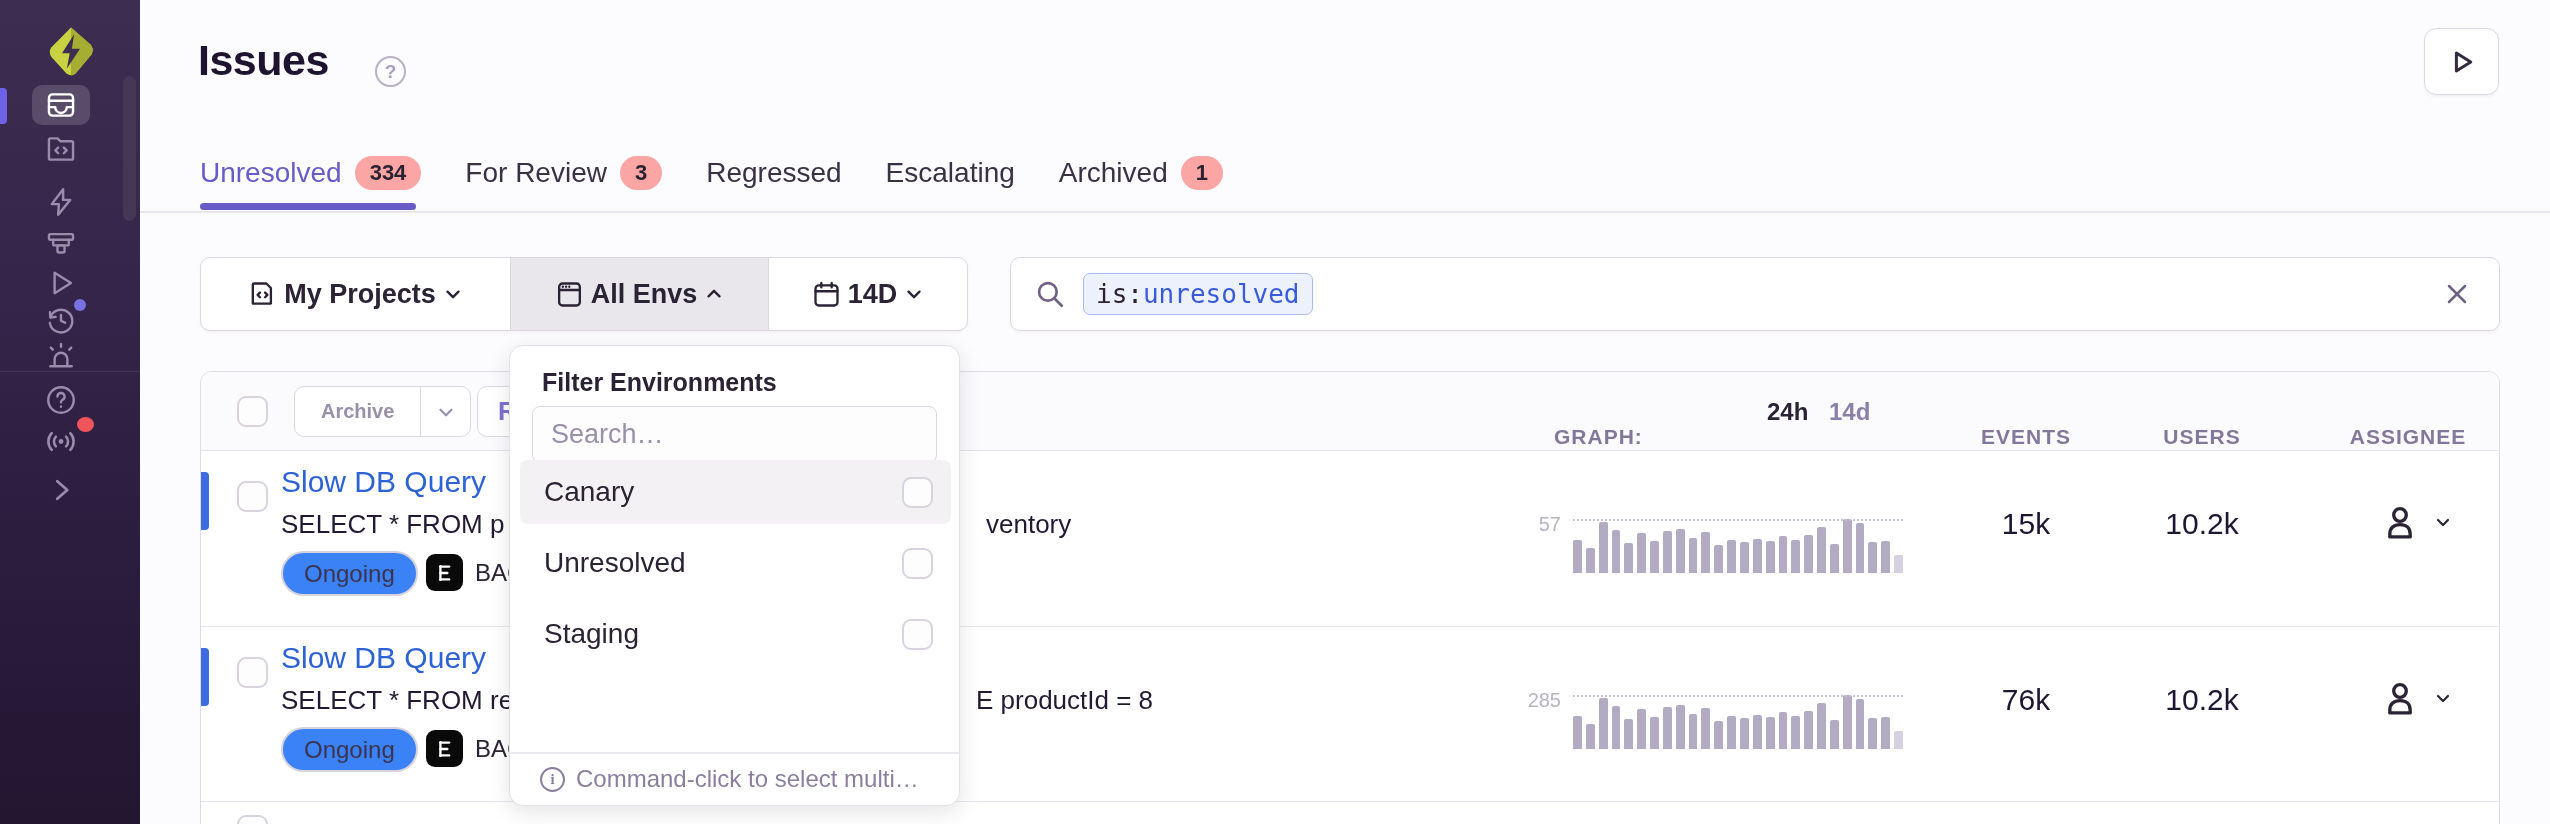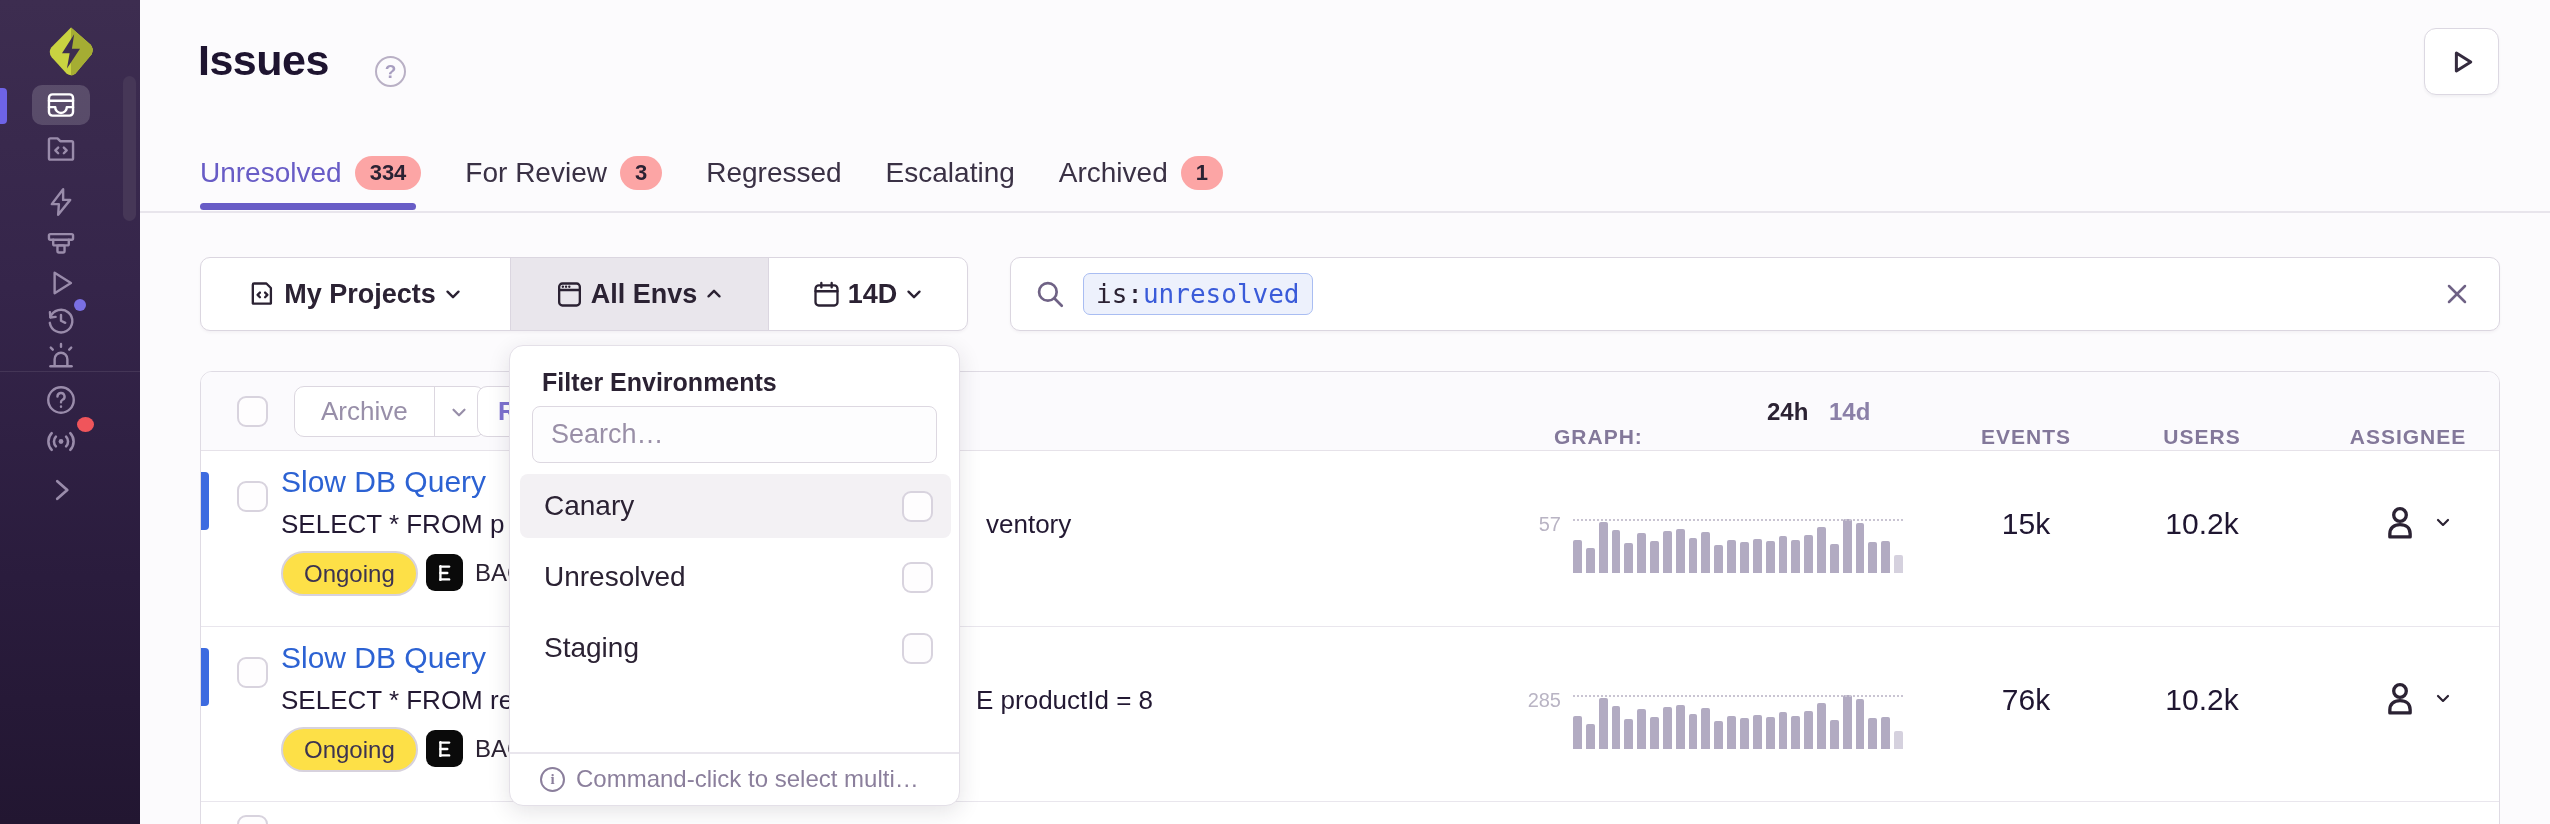--- a/index.html
+++ b/index.html
@@ -59,58 +59,58 @@
 
   
   .table { position: absolute; left: 200px; top: 371px; width: 2300px; height: 600px; background: #fff;
     border: 1.5px solid #dfdbe4; border-radius: 12px 12px 0 0; }
   .thead { position: absolute; left: 0; top: 0; width: 100%; height: 79px; background: #fbfafd;
     border-bottom: 1.5px solid #e6e2e9; border-radius: 11px 11px 0 0; }
   .cbx { width: 31px; height: 31px; border: 2px solid #d8d3de; border-radius: 9px; background: #fefdfe; }
   .thead .cbx { position: absolute; left: 36px; top: 24px; }
   .bulk-split { position: absolute; left: 93px; top: 14px; height: 51px; display: flex; background: #fff;
     border: 1.5px solid #dcd7e0; border-radius: 10px; overflow: hidden; }
-  .bulk-split .lbl { padding: 0 26px; display: flex; align-items: center; font-size: 26px; font-weight: 400; color: #988fa9; }
+  .bulk-split .lbl { padding: 0 26px; display: flex; align-items: center; font-size: 20px; font-weight: 700; color: #988fa9; }
   .bulk-split .arrow { width: 50px; display: flex; align-items: center; justify-content: center; border-left: 1.5px solid #dcd7e0; }
   .bulk-re { position: absolute; left: 276px; top: 14px; width: 150px; height: 51px; background: #fff; border: 1.5px solid #dcd7e0;
     border-radius: 10px; display: flex; align-items: center; padding-left: 20px; font-size: 26px; font-weight: 700; color: #7c70cf; }
   .colhead { position: absolute; top: 28px; font-size: 21px; font-weight: 700; letter-spacing: 1px; color: #83789a; margin-top: 25px; }
   .range { position: absolute; top: 26px; font-size: 24px; font-weight: 700; }
   .r24 { left: 1566px; color: #2b2233; } .r14 { left: 1628px; color: #8b80a8; }
 
   .issue-row { position: absolute; left: 0; width: 100%; height: 175px; background: #fff; }
   .issue-row.r2 { border-top: 1.5px solid #e9e6ed; }
   .unread-bar { position: absolute; left: 0; top: 21px; width: 8px; height: 58px; background: #3d6be0; border-radius: 0 4px 4px 0; }
   .issue-row .cbx { position: absolute; left: 36px; top: 30px; }
   .issue-title { position: absolute; left: 80px; top: 14px; font-size: 30px; font-weight: 500; color: #2c62d3; }
   .issue-msg { position: absolute; left: 80px; top: 58px; font-size: 26px; color: #231933; white-space: nowrap; }
   .issue-msg-right { position: absolute; top: 58px; font-size: 26px; color: #231933; white-space: nowrap; }
   .status-pill { position: absolute; left: 80px; top: 100px; height: 45px; padding: 16px 21px; border: 2px solid #d7d2dd;
-    border-radius: 999px; display: flex; align-items: center; font-size: 24px; color: #3c3350; background: #fde047; }
+    border-radius: 999px; display: flex; align-items: center; font-size: 24px; color: #3c3350; background: #3b82f6; }
   .plat-icon { position: absolute; left: 225px; top: 103px; width: 37px; height: 37px; background: #0a0a0a; border-radius: 9px;
     display: flex; align-items: center; justify-content: center; }
   .proj-name { position: absolute; left: 274px; top: 108px; font-size: 24px; color: #2b2233; }
   .peak { position: absolute; left: 1272px; top: 62px; width: 88px; text-align: right; font-size: 20px; color: #b9b4c4; }
   .spark { position: absolute; left: 1372px; top: 68px; width: 330px; height: 54px; display: flex; align-items: flex-end; gap: 4px; }
   .spark::before { content: ""; position: absolute; left: 0; top: 0; width: 100%; border-top: 2px dotted #c9c4d2; }
   .spark-bar { flex: 1; background: #b2abc2; border-radius: 2px 2px 0 0; }
   .spark-bar:last-child { opacity: 0.55; }
   .numcell { position: absolute; top: 56px; width: 200px; text-align: center; font-size: 30px; color: #1f1631; }
   .ev { left: 1725px; } .us { left: 1901px; }
   .assignee-ctl { position: absolute; left: 2178px; top: 50px; display: flex; align-items: center; gap: 12px; }
 
   
   .env-panel { position: absolute; left: 509px; top: 345px; width: 451px; height: 461px; background: #fff;
     border: 1.5px solid #e4e0e8; border-radius: 14px; box-shadow: 0 6px 22px rgba(43,34,51,0.12); z-index: 50; }
   .env-title { position: absolute; left: 32px; top: 22px; font-size: 25px; font-weight: 700; color: #2b2233; }
   .env-search { position: absolute; left: 22px; top: 60px; width: 405px; height: 57px; border: 1.5px solid #ddd8e1;
     border-radius: 8px; background: #fdfdfe; font-size: 27px; color: #2b2233; padding: 0 18px; outline: none;
     font-family: "Liberation Sans", sans-serif; }
   .env-search::placeholder { color: #998fa7; }
-  .env-opts { position: absolute; left: 10px; top: 128px; width: 431px; display: flex; flex-direction: column; gap: 7px; }
+  .env-opts { position: absolute; left: 10px; top: 114px; width: 431px; display: flex; flex-direction: column; gap: 7px; }
   .opt { height: 64px; border-radius: 8px; display: flex; align-items: center; justify-content: space-between;
     padding: 0 18px 0 24px; font-size: 28px; color: #2b2233; }
   .opt.hovered { background: #f3f1f4; }
   .env-footer-div { position: absolute; left: 0; top: 406px; width: 100%; height: 1.5px; background: #e9e6ed; }
   .env-footer { position: absolute; left: 30px; top: 419px; display: flex; align-items: center; gap: 11px;
     font-size: 24px; color: #8b7f9c; }
   .info-circ { width: 25px; height: 25px; border: 2px solid #8b7f9c; border-radius: 50%; display: flex; align-items: center;
     justify-content: center; font-size: 15px; font-weight: 700; font-family: "Liberation Serif", serif; flex: 0 0 auto; }
 </style>
 </head>

